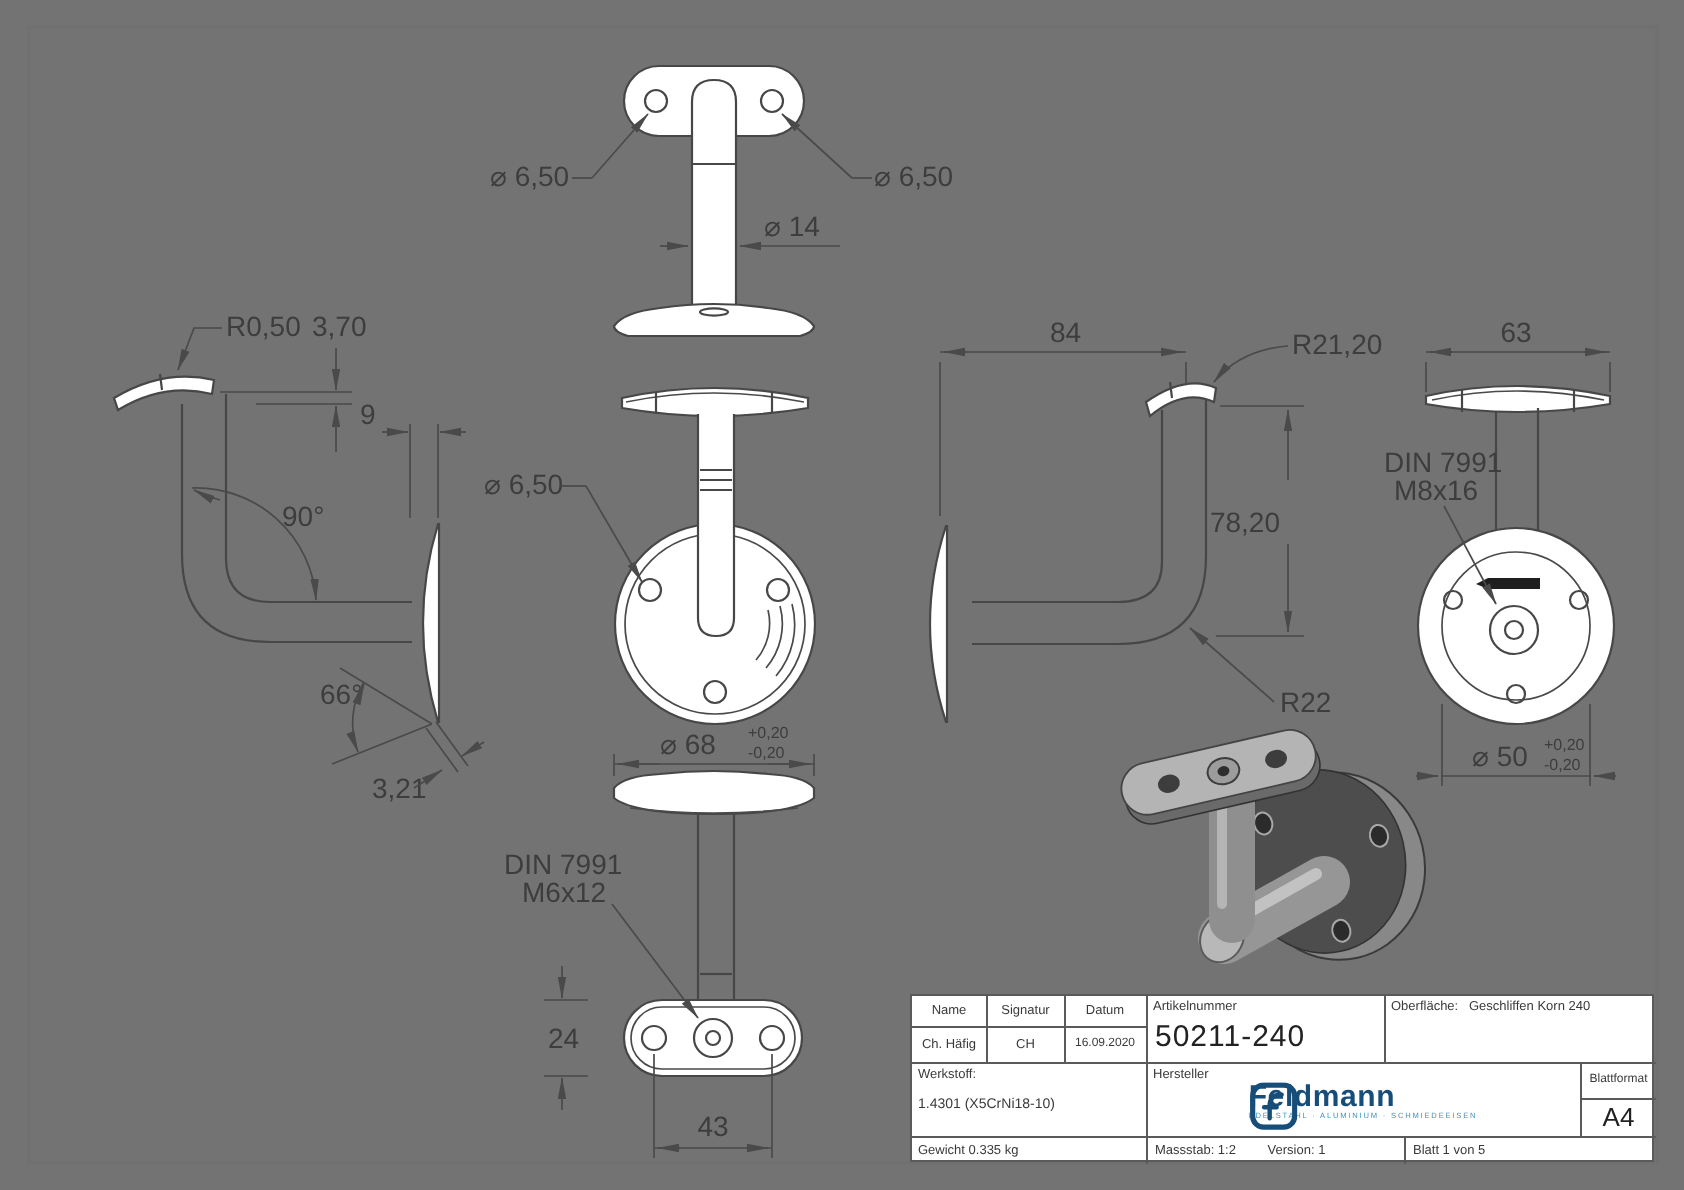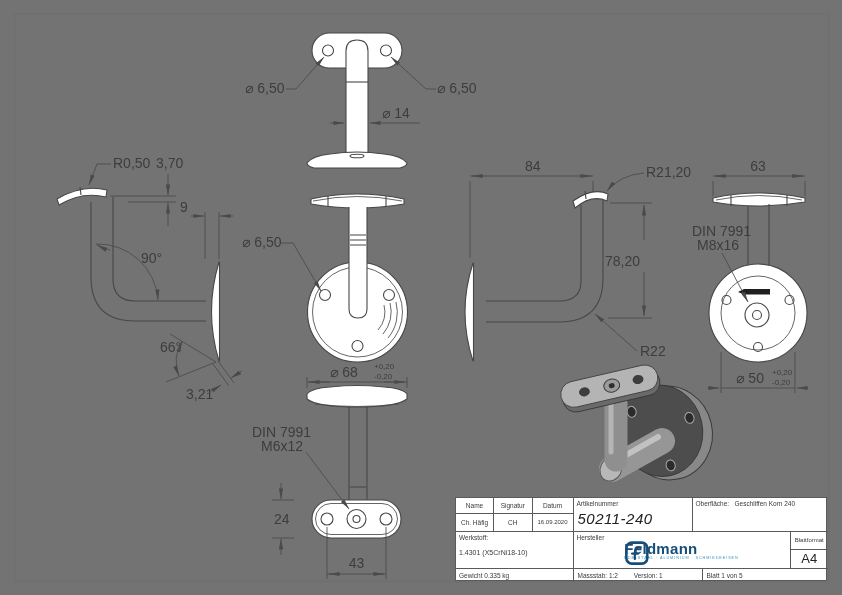--- a/index.html
+++ b/index.html
@@ -11,21 +11,21 @@
   .thin{stroke:#4a4a4a;stroke-width:0.85;fill:none;}
   .dim{fill:#3d3d3d;font-size:14px;font-family:"Liberation Sans","DejaVu Sans",sans-serif;}
   .dims{fill:#3d3d3d;font-size:8px;font-family:"Liberation Sans","DejaVu Sans",sans-serif;}
   
   .tb{position:absolute;left:455px;top:497px;width:372px;height:84px;border:1px solid #5a5a5a;
       color:#3a3a3a;box-sizing:border-box;background:#fff;}
   .cell{position:absolute;box-sizing:border-box;font-size:6.5px;}
   .bR{border-right:1px solid #5a5a5a;} .bB{border-bottom:1px solid #5a5a5a;}
   .cc{display:flex;align-items:center;justify-content:center;text-align:center;}
   .lab{position:absolute;left:3px;top:2px;font-size:6.5px;color:#3a3a3a;}
-  .artval{position:absolute;left:4px;top:12px;font-size:15px;color:#222;letter-spacing:0.5px;font-style:italic;}
+  .artval{position:absolute;left:4px;top:12px;font-size:15px;color:#222;letter-spacing:0.5px;}
   .a4{font-size:13px;color:#222;}
   .logo{position:absolute;left:50%;top:54%;transform:translate(-50%,-50%);display:flex;align-items:center;gap:5px;}
   .logotxt{display:flex;flex-direction:column;line-height:1;}
   .logoname{font-size:15px;font-weight:bold;letter-spacing:0.3px;}
   .logotag{font-size:3.8px;letter-spacing:0.9px;margin-top:1px;white-space:nowrap;}
 </style>
 </head>
 <body>
 
 <div class="sheet">

